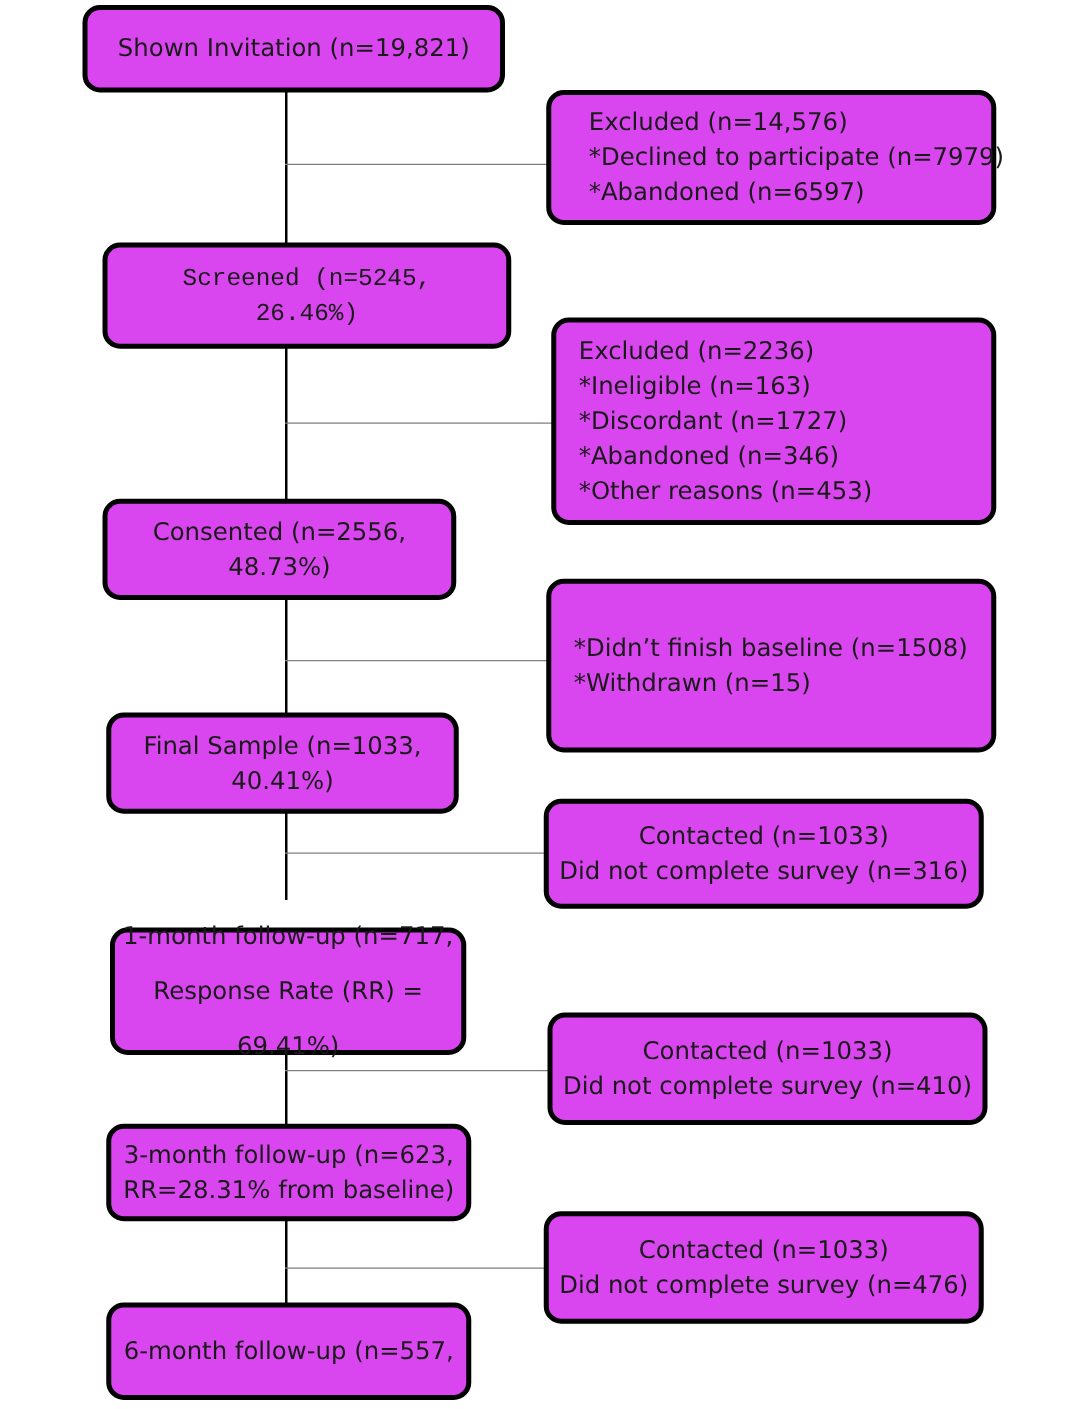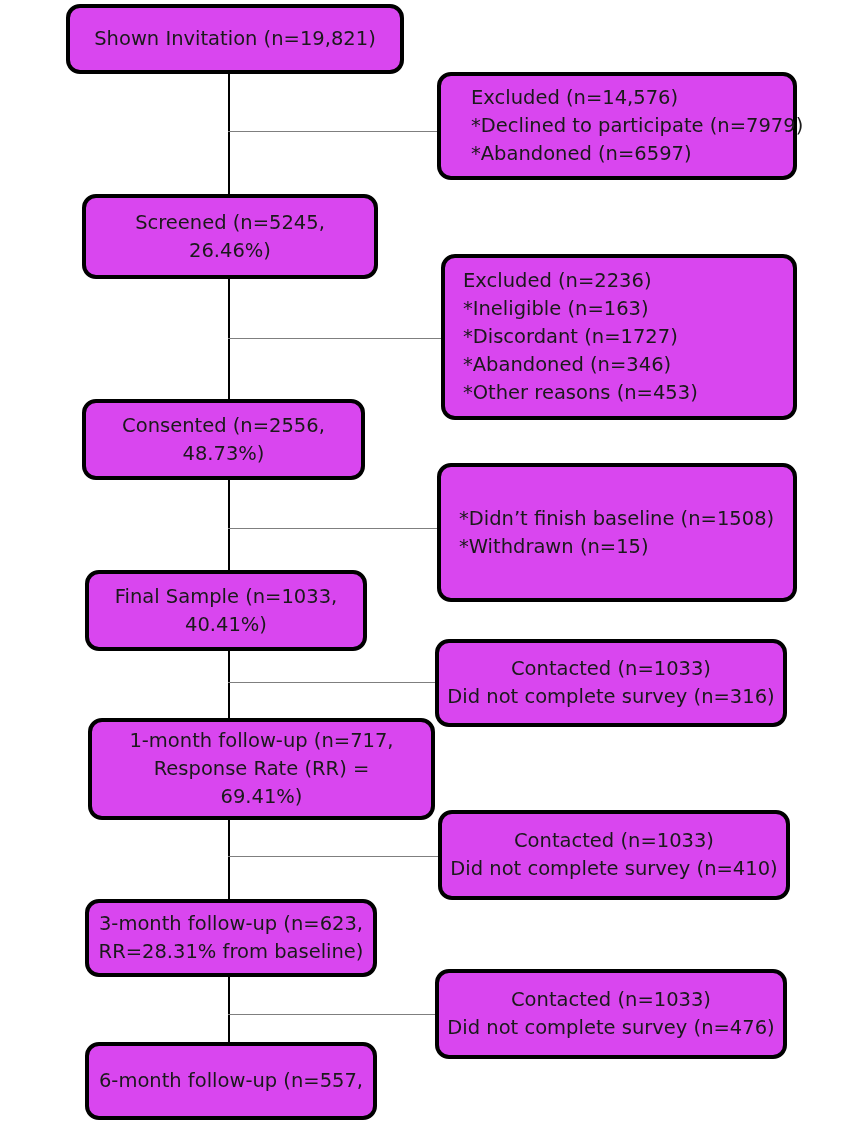--- a/index.html
+++ b/index.html
@@ -72,36 +72,36 @@
   <div class="hline" style="left:228px; top:338px; width:215px;"></div>
   <div class="hline" style="left:228px; top:528px; width:211px;"></div>
   <div class="hline" style="left:228px; top:682px; width:209px;"></div>
   <div class="hline" style="left:228px; top:856px; width:215px;"></div>
   <div class="hline" style="left:228px; top:1014px; width:215px;"></div>
 
   <div class="node center" style="left:66px; top:4px; width:338px; height:70px;">
     <div class="line">Shown Invitation (n=19,821)</div>
   </div>
 
-  <div class="node center" style="left:82px; top:194px; width:296px; height:85px;">
+  <div class="node center" style="left:82px; top:194px; width:327px; height:85px;font-family:Liberation Mono, monospace;">
     <div class="line">Screened (n=5245,</div>
     <div class="line">26.46%)</div>
   </div>
 
   <div class="node center" style="left:82px; top:399px; width:283px; height:81px;">
     <div class="line">Consented (n=2556,</div>
     <div class="line">48.73%)</div>
   </div>
 
   <div class="node center" style="left:85px; top:570px; width:282px; height:81px;">
     <div class="line">Final Sample (n=1033,</div>
     <div class="line">40.41%)</div>
   </div>
 
-  <div class="node center" style="left:88px; top:718px; width:347px; height:102px;">
+  <div class="node center" style="left:88px; top:742px; width:285px; height:102px;gap:16px;">
     <div class="line">1-month follow-up (n=717,</div>
     <div class="line">Response Rate (RR) =</div>
     <div class="line">69.41%)</div>
   </div>
 
   <div class="node center" style="left:85px; top:899px; width:292px; height:78px;">
     <div class="line">3-month follow-up (n=623,</div>
     <div class="line">RR=28.31% from baseline)</div>
   </div>
 

